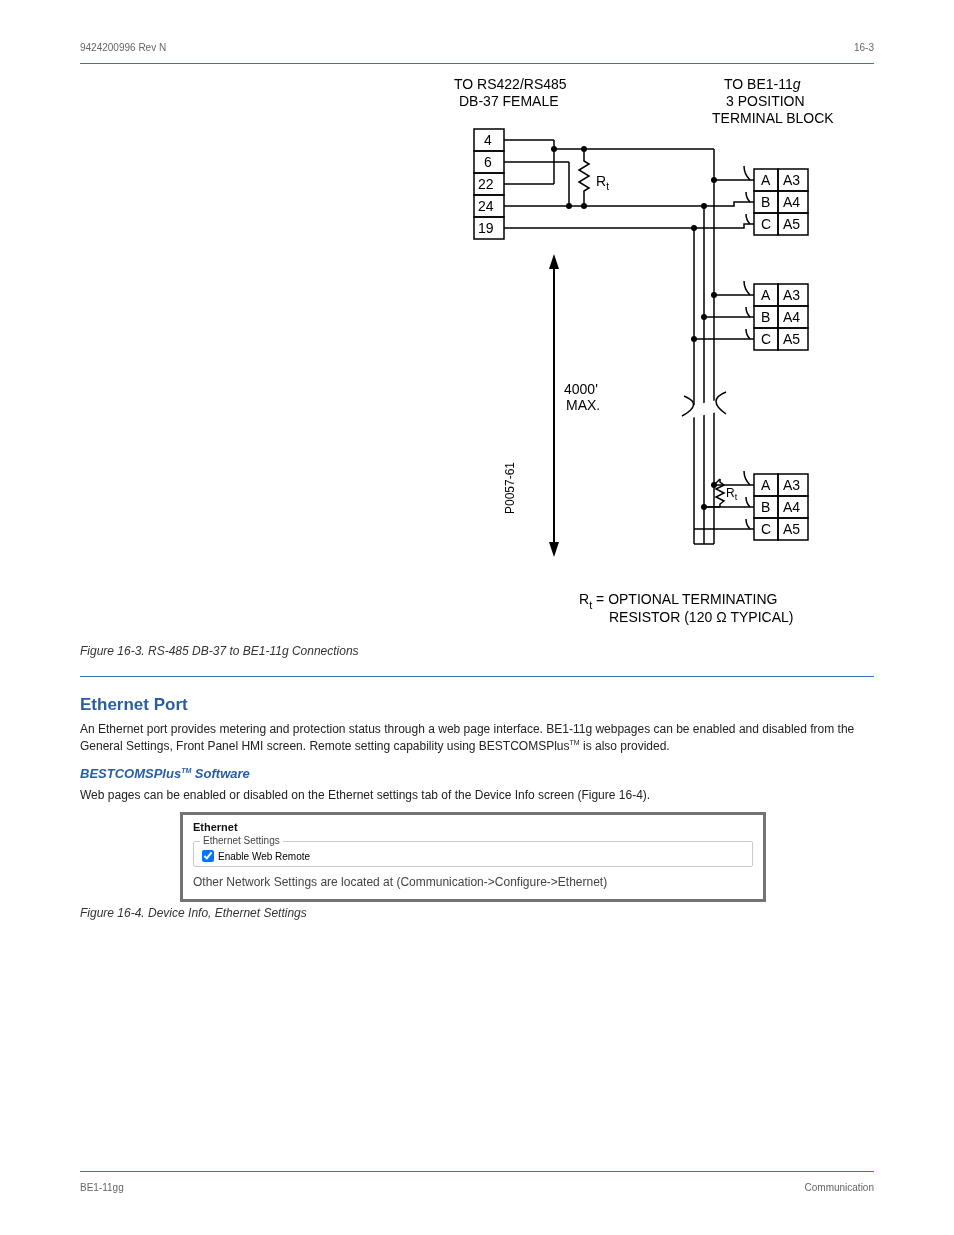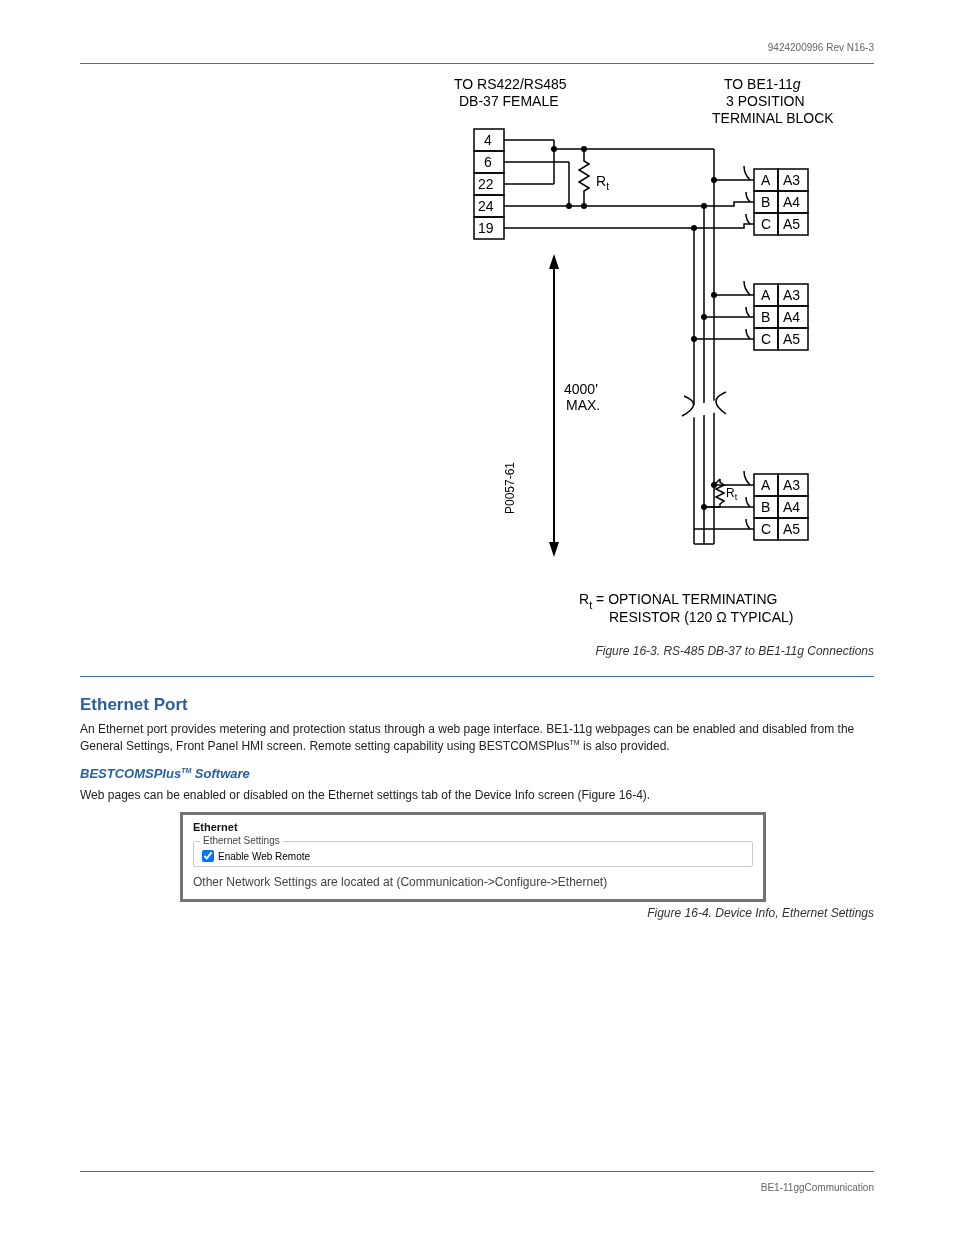--- a/index.html
+++ b/index.html
@@ -17,21 +17,21 @@
     min-height: 1235px;
     position: relative;
   }
   .hr {
     border: none;
     border-top: 1.5px solid #3b6fb6;
     margin: 8px 0;
   }
   .header-row, .footer-row {
     display: flex;
-    justify-content: flex-end;
+    justify-content: space-between;
     font-size: 10px;
     color: #666;
     padding: 2px 0;
   }
   .header-row {
     margin-bottom: 2px;
   }
   .footer-area {
     position: absolute;
     left: 80px;
@@ -41,21 +41,21 @@
   .figure-wrap {
     text-align: right;
     margin: 10px 0 6px 0;
   }
   .figure-svg {
     display: inline-block;
   }
   .figure-caption {
     font-size: 12px;
     font-style: italic;
-    text-align: right;
+    text-align: left;
     margin: 4px 0 18px 0;
     color: #333;
   }
   h2.section {
     font-size: 17px;
     font-weight: bold;
     color: #2a5ea0;
     margin: 18px 0 2px 0;
   }
   .body-text {

